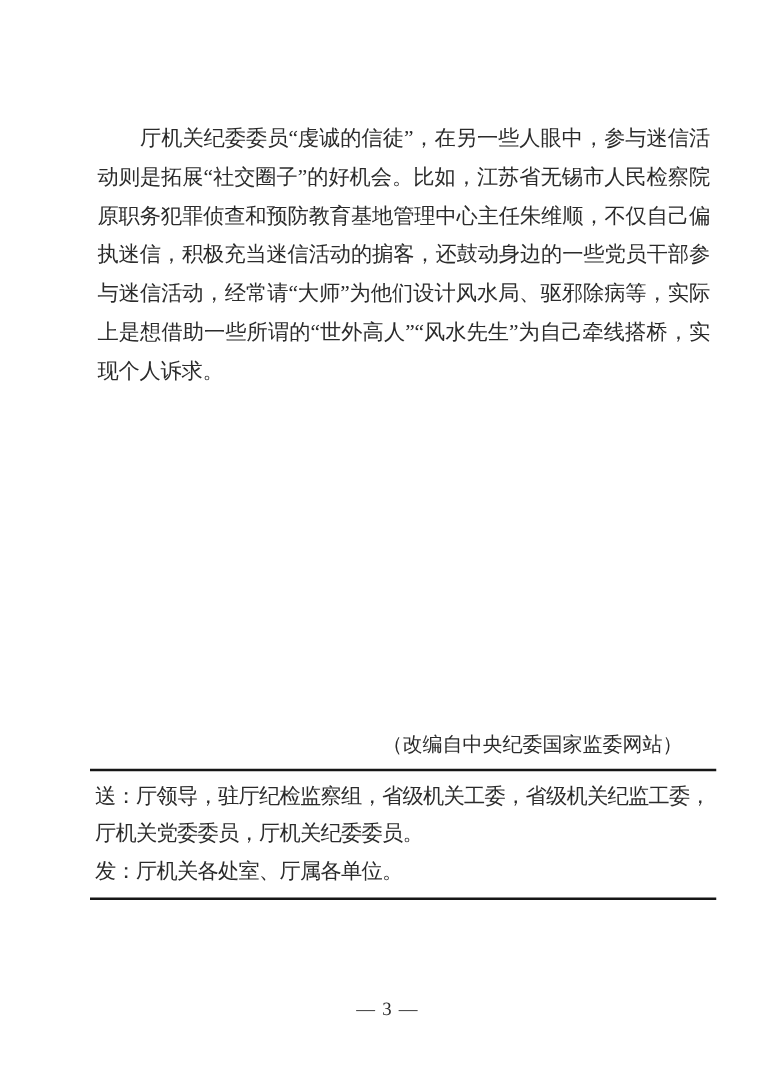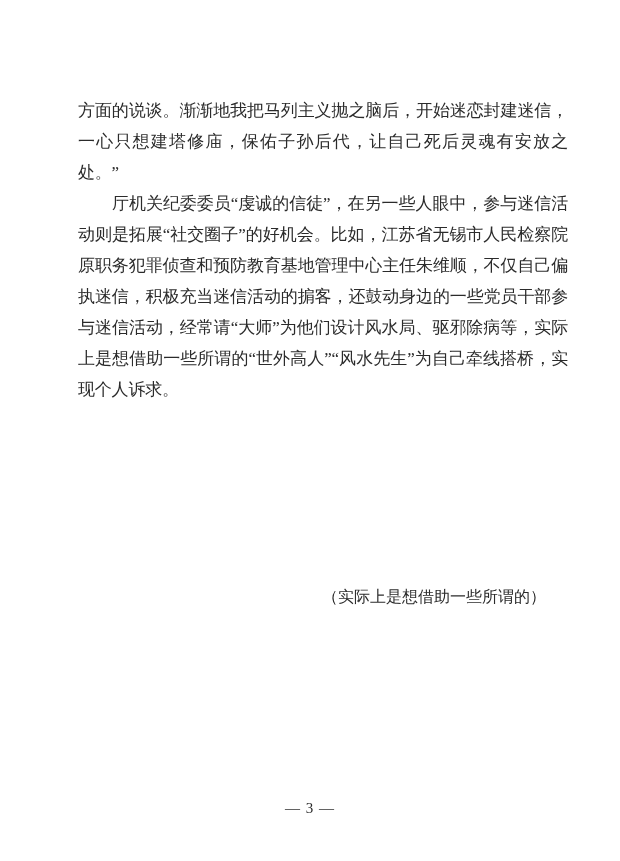--- a/index.html
+++ b/index.html
@@ -59,22 +59,25 @@
     color: #2b2b2b;
     letter-spacing: 1px;
   }
 </style>
 </head>
 <body>
 
 <div class="page">
 
   <div class="body-text">
-    <p>方面的说谈。渐渐地我把马列主义抛之脑后，开始迷恋封建迷信，一心只想建塔修庙，保佑子孙后代，让自己死后灵魂有安放之处。”</p>
     <p class="indent">厅机关纪委委员“虔诚的信徒”，在另一些人眼中，参与迷信活动则是拓展“社交圈子”的好机会。比如，江苏省无锡市人民检察院原职务犯罪侦查和预防教育基地管理中心主任朱维顺，不仅自己偏执迷信，积极充当迷信活动的掮客，还鼓动身边的一些党员干部参与迷信活动，经常请“大师”为他们设计风水局、驱邪除病等，实际上是想借助一些所谓的“世外高人”“风水先生”为自己牵线搭桥，实现个人诉求。</p>
   </div>
 
-  <div class="attribution">（实际上是想借助一些所谓的）</div>
+  <div class="attribution">（改编自中央纪委国家监委网站）</div>
 
+  <div class="notes">
+    <p>送：厅领导，驻厅纪检监察组，省级机关工委，省级机关纪监工委，厅机关党委委员，厅机关纪委委员。</p>
+    <p>发：厅机关各处室、厅属各单位。</p>
+  </div>
 
   <div class="page-number">— 3 —</div>
 
 </div>
 
 </body></html>

